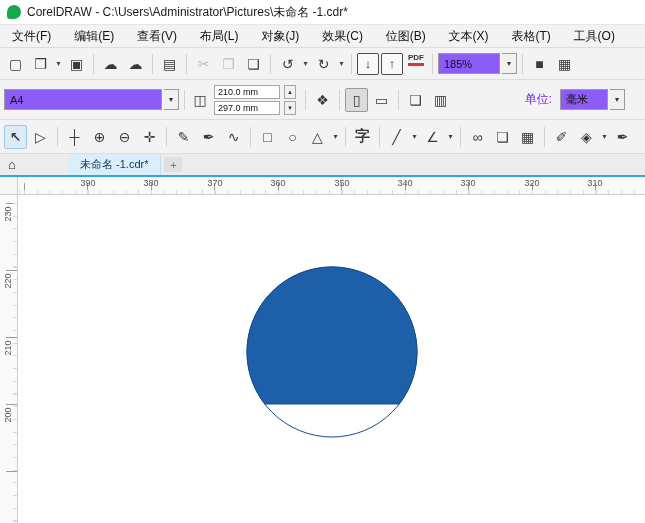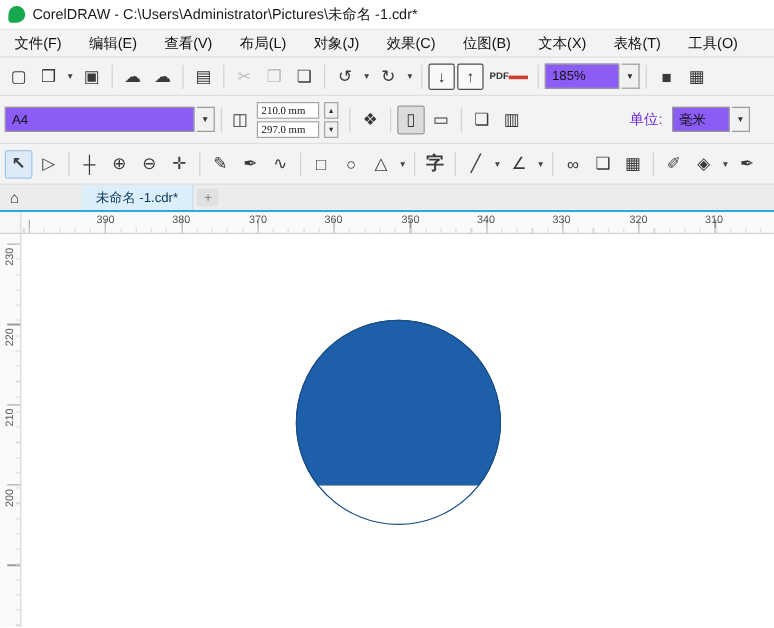--- a/index.html
+++ b/index.html
@@ -23,34 +23,34 @@
   .tbtn{min-width:23px;height:24px;display:flex;align-items:center;justify-content:center;
     font-size:14px;color:#3a3a3a;border:1px solid transparent;border-radius:2px;}
   .tbtn.small{min-width:20px;}
   .tbtn.disabled{color:#bcbcbc;}
   .tbtn.active{background:#dcebf7;border:1px solid #9ec7e8;}
   .tbtn.pressed{background:#dcdcdc;border:1px solid #9a9a9a;}
   .caret{font-size:8px;color:#444;width:9px;height:24px;display:flex;align-items:center;justify-content:center;}
   .sep{width:1px;height:20px;background:#d2d2d2;margin:0 3px;flex:0 0 auto;}
   .boxbtn{width:22px;height:22px;border:1px solid #4d4d4d;border-radius:2px;display:flex;
     align-items:center;justify-content:center;font-size:13px;font-weight:bold;color:#333;background:#f9f9f9;}
-  .pdfbtn{height:22px;padding:0 3px;display:flex;flex-direction:row;align-items:center;justify-content:space-between;}
+  .pdfbtn{height:22px;padding:0 3px;display:flex;flex-direction:column;align-items:center;justify-content:flex-start;}
   .pdfbtn .pdf-text{font-size:8px;font-weight:bold;color:#333;line-height:9px;}
   .pdfbtn .pdf-red{width:16px;height:3px;background:#d23b2e;margin-top:1px;}
   .combo{height:21px;background:#8b5cf6;border:1px solid #9b9b9b;display:flex;align-items:center;
     font-size:11px;padding:0 5px;color:#111;}
   .combo-btn{width:15px;height:21px;border:1px solid #9b9b9b;border-left:none;background:#f1f1f1;
     display:flex;align-items:center;justify-content:center;font-size:8px;color:#333;}
 
   
   .propbar{height:40px;}
   .wide-combo{width:158px;justify-content:flex-start;}
   .sizestack{display:flex;flex-direction:column;gap:2px;margin:0 2px;}
-  .field{width:52px;height:14px;border:1px solid #a5a5a5;background:#fff;font-size:9px;
-    display:flex;align-items:center;padding:0 3px;color:#111;font-family:Liberation Serif, serif;}
+  .field{width:66px;height:14px;border:1px solid #a5a5a5;background:#fff;font-size:9px;
+    display:flex;align-items:center;padding:0 3px;color:#111;}
   .spincol{display:flex;flex-direction:column;gap:2px;margin-right:4px;}
   .spincol span{width:12px;height:14px;border:1px solid #a5a5a5;background:#f1f1f1;font-size:7px;
     display:flex;align-items:center;justify-content:center;color:#333;}
   .units-label{font-size:12px;color:#6d28d9;margin:0 6px 0 12px;white-space:nowrap;}
   .spacer{flex:1;}
 
   
   .tabbar{height:22px;background:#ececec;display:flex;align-items:stretch;border-top:1px solid #ddd;}
   .home-btn{width:24px;display:flex;align-items:center;justify-content:center;font-size:13px;color:#222;}
   .doc-tab{display:flex;align-items:center;padding:0 12px;font-size:11px;color:#0d3c61;

